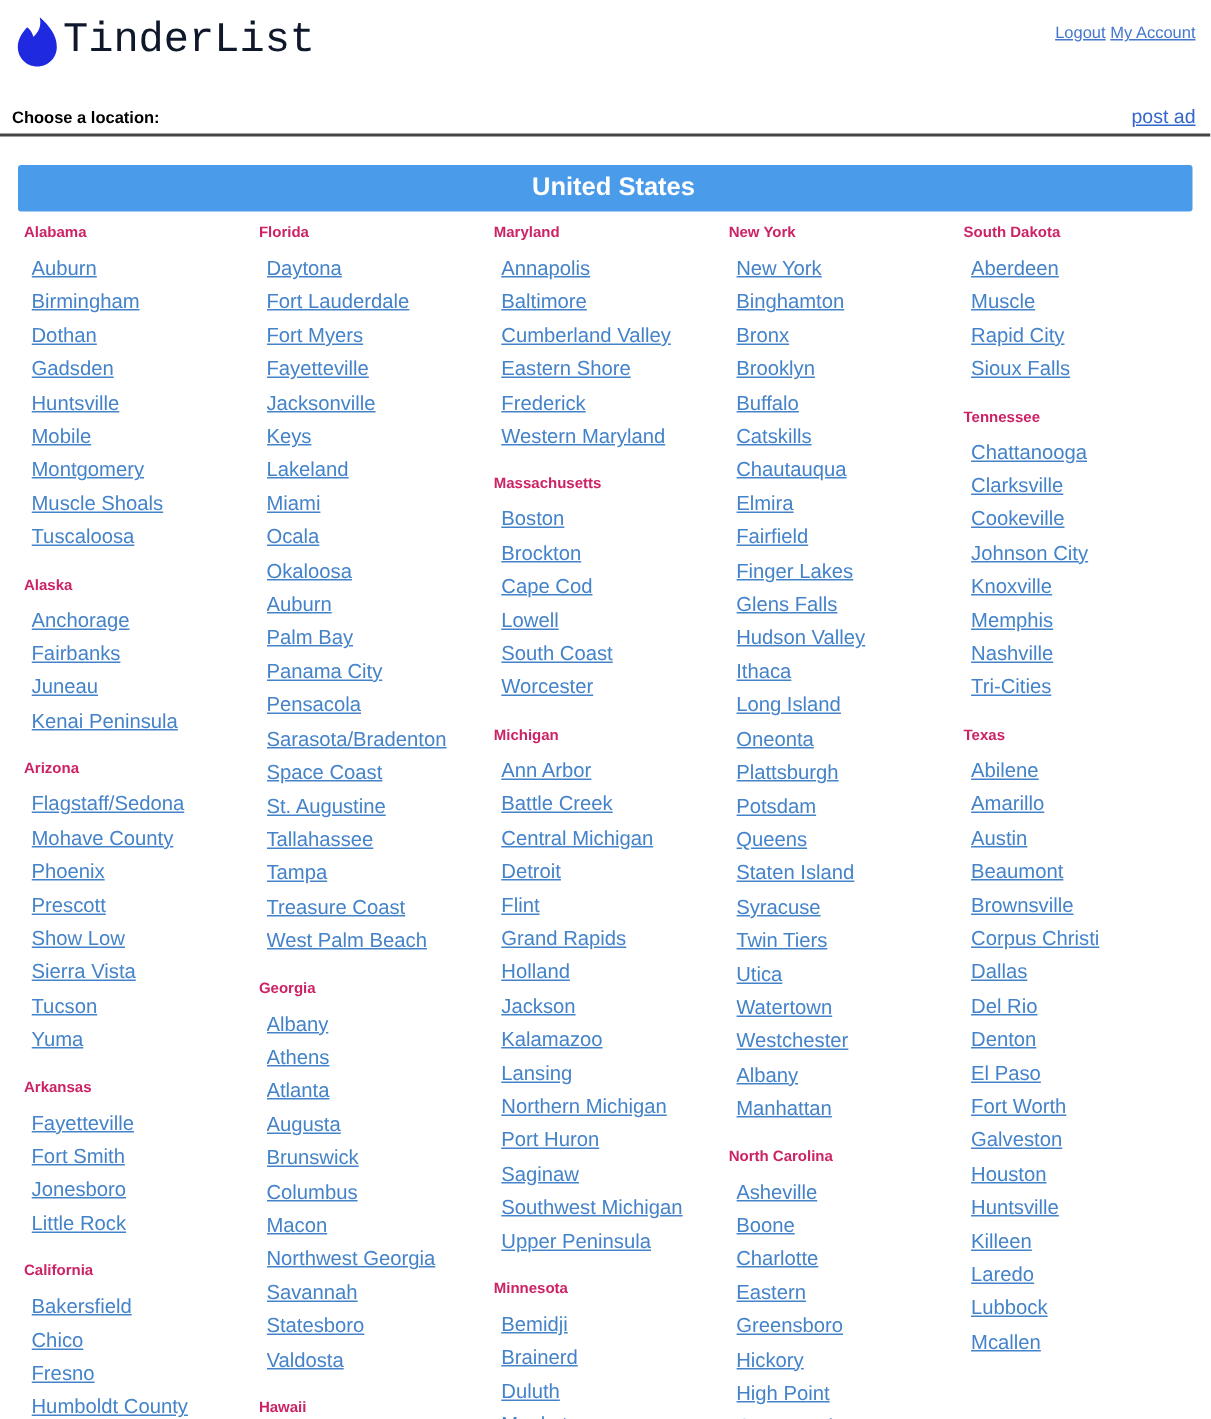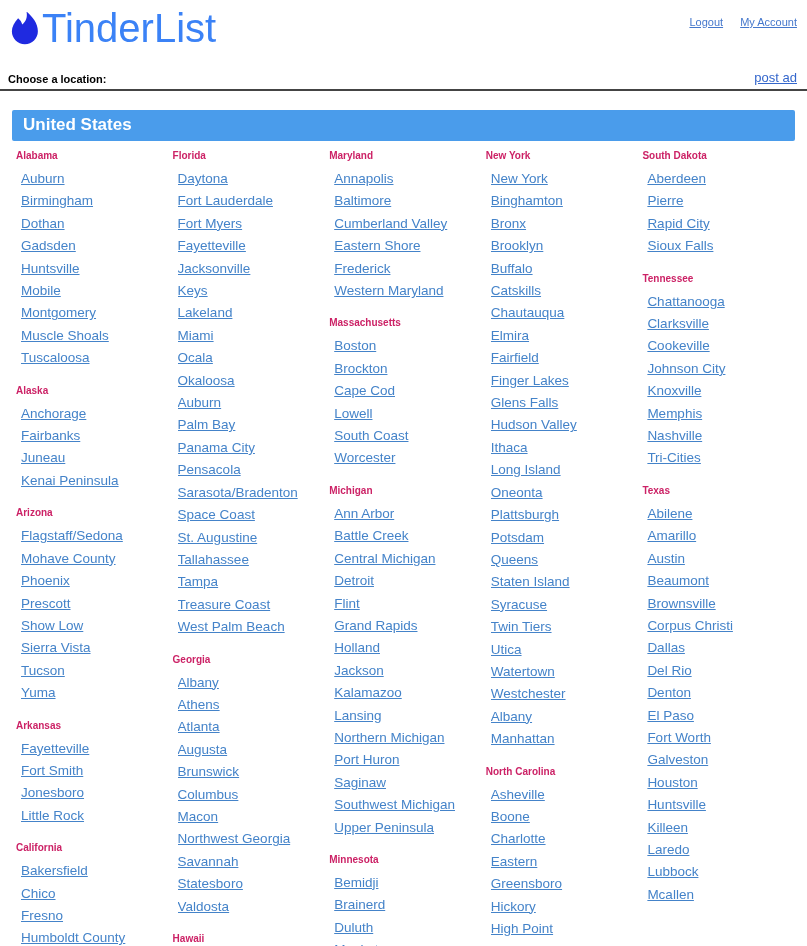--- a/index.html
+++ b/index.html
@@ -7,44 +7,45 @@
     background: #ffffff;
     font-family: "Liberation Sans", "DejaVu Sans", sans-serif;
   }
   body { width: 807px; height: 946px; overflow: hidden; position: relative; }
 
   
   .header { padding: 8px 10px 0 10px; position: relative; height: 48px; }
   .logo { display: flex; align-items: center; gap: 2px; cursor: pointer; }
   .logo svg { display: block; }
   .logo-text {
-    font-family: Liberation Sans, sans-serif;
-    font-size: 40px; color: #3b82f6; line-height: 40px;
+    font-family: Liberation Mono, monospace;
+    font-size: 28px; color: #0f172a; line-height: 40px;
   }
   .topnav { position: absolute; top: 16px; right: 10px; font-size: 11px; }
-  .topnav a { color: #4477cc; text-decoration: underline; margin-left: 14px; }
+  .topnav a { color: #4477cc; text-decoration: underline; }
 
   
   .toolbar {
     display: flex; justify-content: space-between; align-items: flex-end;
     padding: 14px 10px 4px 8px;
     border-bottom: 2px solid #444;
   }
   .choose-label { font-size: 11px; font-weight: bold; color: #000; }
   .post-ad { font-size: 13px; font-weight: normal; color: #3366cc; text-decoration: underline; }
 
   
   .banner {
     margin: 19px 12px 4px 12px;
     background: #4a9ceb;
     color: #ffffff;
     font-weight: bold;
     font-size: 17px;
     padding: 5px 0 6px 11px;
     border-radius: 2px;
+    text-align: center;
   }
 
   
   .grid { display: flex; margin: 2px 8px 0 16px; }
   .col { width: 20%; box-sizing: border-box; padding-right: 8px; }
   .state {
     color: #cc2266; font-weight: bold; font-size: 10px;
     margin: 12px 0 3px 0; line-height: 18px;
   }
   .state:first-child { margin-top: 2px; }
@@ -229,21 +230,21 @@
       <a class="city" href="#">Charlotte</a>
       <a class="city" href="#">Eastern</a>
       <a class="city" href="#">Greensboro</a>
       <a class="city" href="#">Hickory</a>
       <a class="city" href="#">High Point</a>
       <a class="city" href="#">Outer Banks</a>
     </div>
     <div class="col">
       <div class="state">South Dakota</div>
       <a class="city" href="#">Aberdeen</a>
-      <a class="city" href="#">Pierre</a>
+      <a class="city" href="#">Muscle</a>
       <a class="city" href="#">Rapid City</a>
       <a class="city" href="#">Sioux Falls</a>
       <div class="state">Tennessee</div>
       <a class="city" href="#">Chattanooga</a>
       <a class="city" href="#">Clarksville</a>
       <a class="city" href="#">Cookeville</a>
       <a class="city" href="#">Johnson City</a>
       <a class="city" href="#">Knoxville</a>
       <a class="city" href="#">Memphis</a>
       <a class="city" href="#">Nashville</a>

